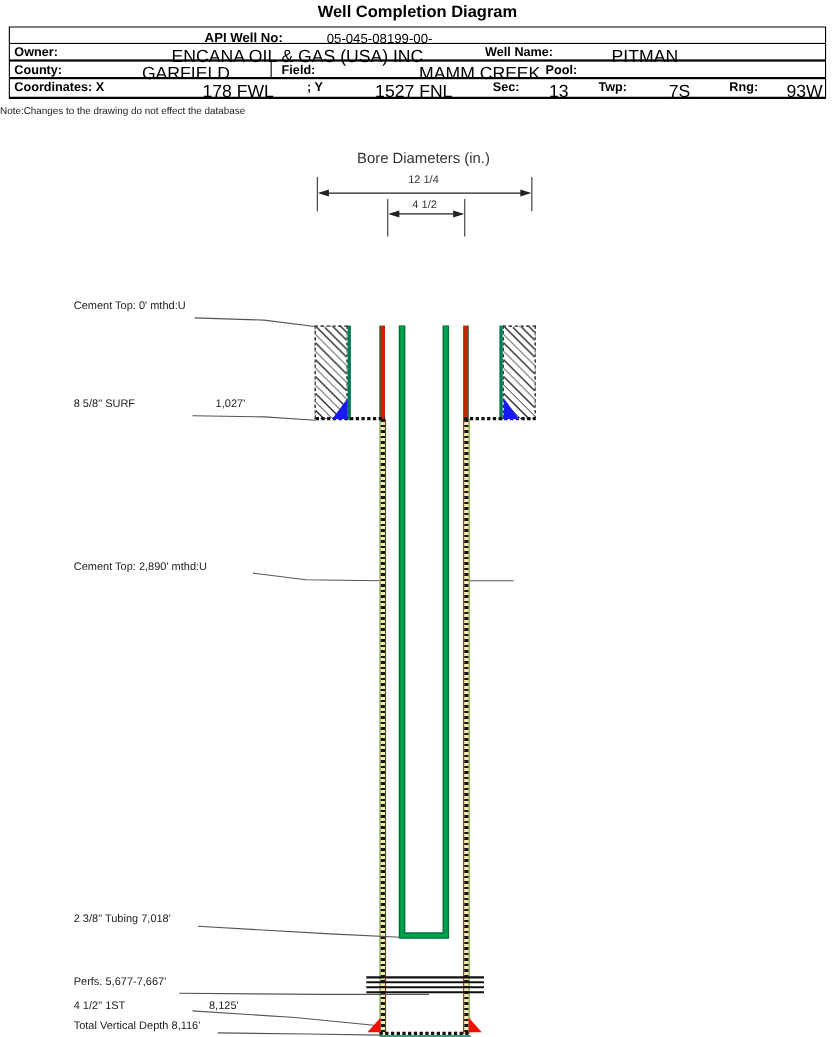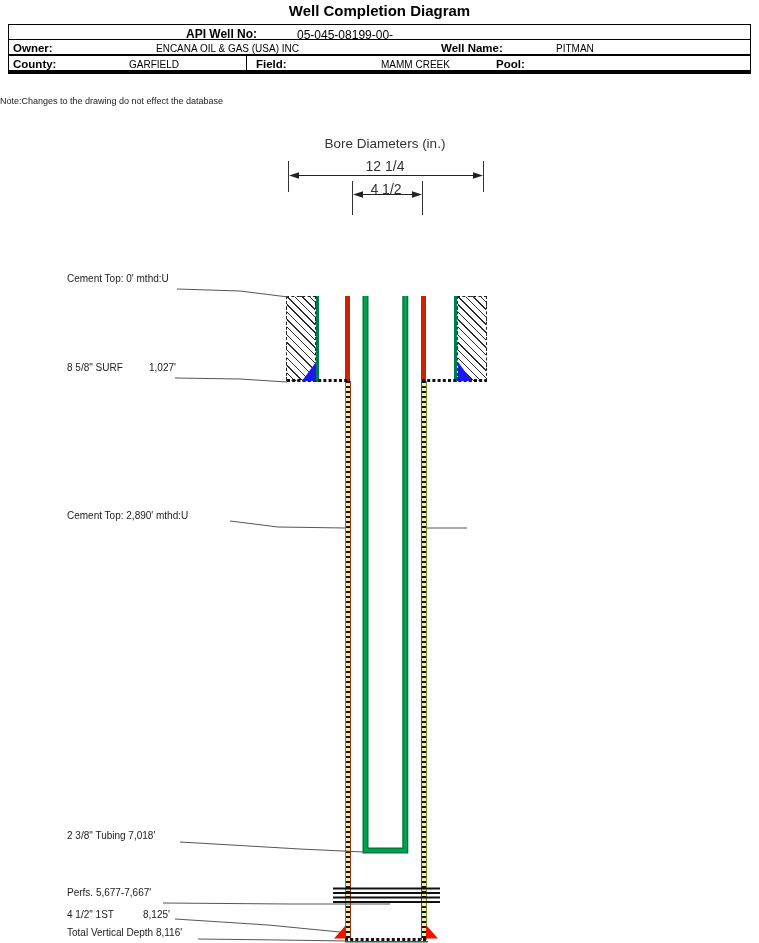--- a/index.html
+++ b/index.html
@@ -11,30 +11,30 @@
   .doc-title{position:absolute;top:2px;left:0;width:759px;text-align:center;
     font-size:15px;font-weight:bold;}
   #hdr-table{position:absolute;left:8px;top:24px;width:743px;border:1px solid #000;border-bottom-width:2px;box-sizing:border-box;}
   .hrow{position:relative;width:100%;box-sizing:border-box;}
   .hrow span{position:absolute;white-space:nowrap;}
   .r1{height:15px;border-bottom:1px solid #000;}
   .r2{height:16px;border-bottom:2px solid #000;}
   .r3{height:16px;border-bottom:2px solid #000;}
   .r4{height:16px;}
   .lab{font-weight:bold;font-size:11.5px;top:2px;}
-  .val{font-size:10px;top:3px;}
+  .val{font-size:16px;top:3px;}
   .r1 .lab,.r1 .val{font-size:12px;}
   .cell-sep{position:absolute;left:237px;top:0;height:100%;border-left:1px solid #000;}
   .note{position:absolute;top:96px;left:0;width:759px;text-align:left;font-size:9px;color:#222;}
   
   .bore-title{position:absolute;top:136px;left:0;width:770px;text-align:center;font-size:13.5px;color:#333;}
-  .dim-txt{position:absolute;font-size:14px;color:#333;width:80px;text-align:center;}
+  .dim-txt{position:absolute;font-size:10px;color:#333;width:80px;text-align:center;}
   
   .dlab{position:absolute;font-size:10px;color:#222;white-space:nowrap;}
-  .dlab .part2{position:absolute;top:0;white-space:nowrap;}
+  .dlab .part2{position:absolute;top:0;white-space:nowrap;margin-left:47px;}
   
   .cement-block{position:absolute;top:296px;height:85px;width:30px;box-sizing:border-box;
     border:1px dashed #222;
     background:repeating-linear-gradient(45deg,#ffffff 0,#ffffff 4.4px,#2b2b2b 4.4px,#2b2b2b 5.4px);}
   .surf-green{position:absolute;top:296px;height:86px;width:3px;background:#007a52;}
   .casing-red{position:absolute;top:296px;height:86px;width:5px;background:#cc2200;box-sizing:border-box;}
   #casing-red-left{left:345px;border-left:1.5px solid #007a52;}
   #casing-red-right{left:421px;border-right:1.5px solid #007a52;}
   .wall-dashed{position:absolute;top:381px;height:559px;width:6px;box-sizing:border-box;
     background:repeating-linear-gradient(180deg,#151515 0,#151515 2.5px,#f3ecae 2.5px,#f3ecae 5px);}
@@ -61,20 +61,32 @@
       <span class="val" style="left:547px">PITMAN</span>
     </div>
     <div class="hrow r3">
       <span class="lab" style="left:4px">County:</span>
       <span class="val" style="left:120px">GARFIELD</span>
       <span class="cell-sep"></span>
       <span class="lab" style="left:247px">Field:</span>
       <span class="val" style="left:372px">MAMM CREEK</span>
       <span class="lab" style="left:487px">Pool:</span>
       <span class="val" style="left:545px"></span>
+    </div>
+    <div class="hrow r4">
+      <span class="lab" style="left:4px">Coordinates: X</span>
+      <span class="val" style="left:175px">178 FWL</span>
+      <span class="lab" style="left:270px">; Y</span>
+      <span class="val" style="left:332px">1527 FNL</span>
+      <span class="lab" style="left:439px">Sec:</span>
+      <span class="val" style="left:490px">13</span>
+      <span class="lab" style="left:535px">Twp:</span>
+      <span class="val" style="left:599px">7S</span>
+      <span class="lab" style="left:654px">Rng:</span>
+      <span class="val" style="left:706px">93W</span>
     </div>
   </div>
 
   <div class="note">Note:Changes to the drawing do not effect the database</div>
 
   <div class="bore-title">Bore Diameters (in.)</div>
   <div class="dim-txt" style="left:345px;top:158px">12 1/4</div>
   <div class="dim-txt" style="left:346px;top:181px">4 1/2</div>
 
   <div class="cement-block" style="left:286px"></div>

